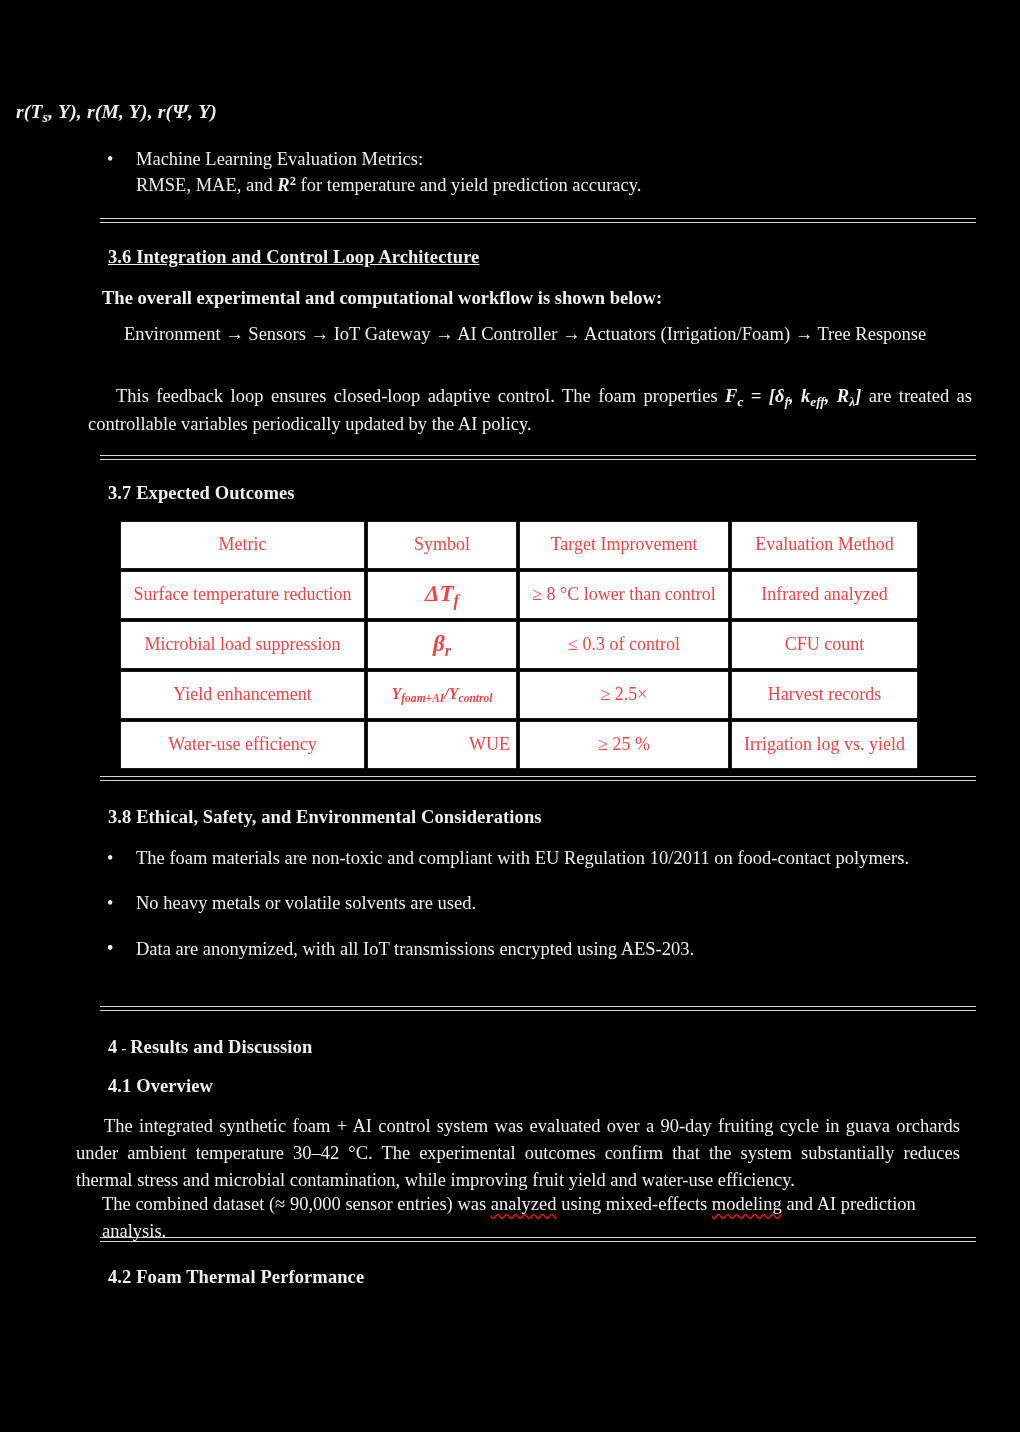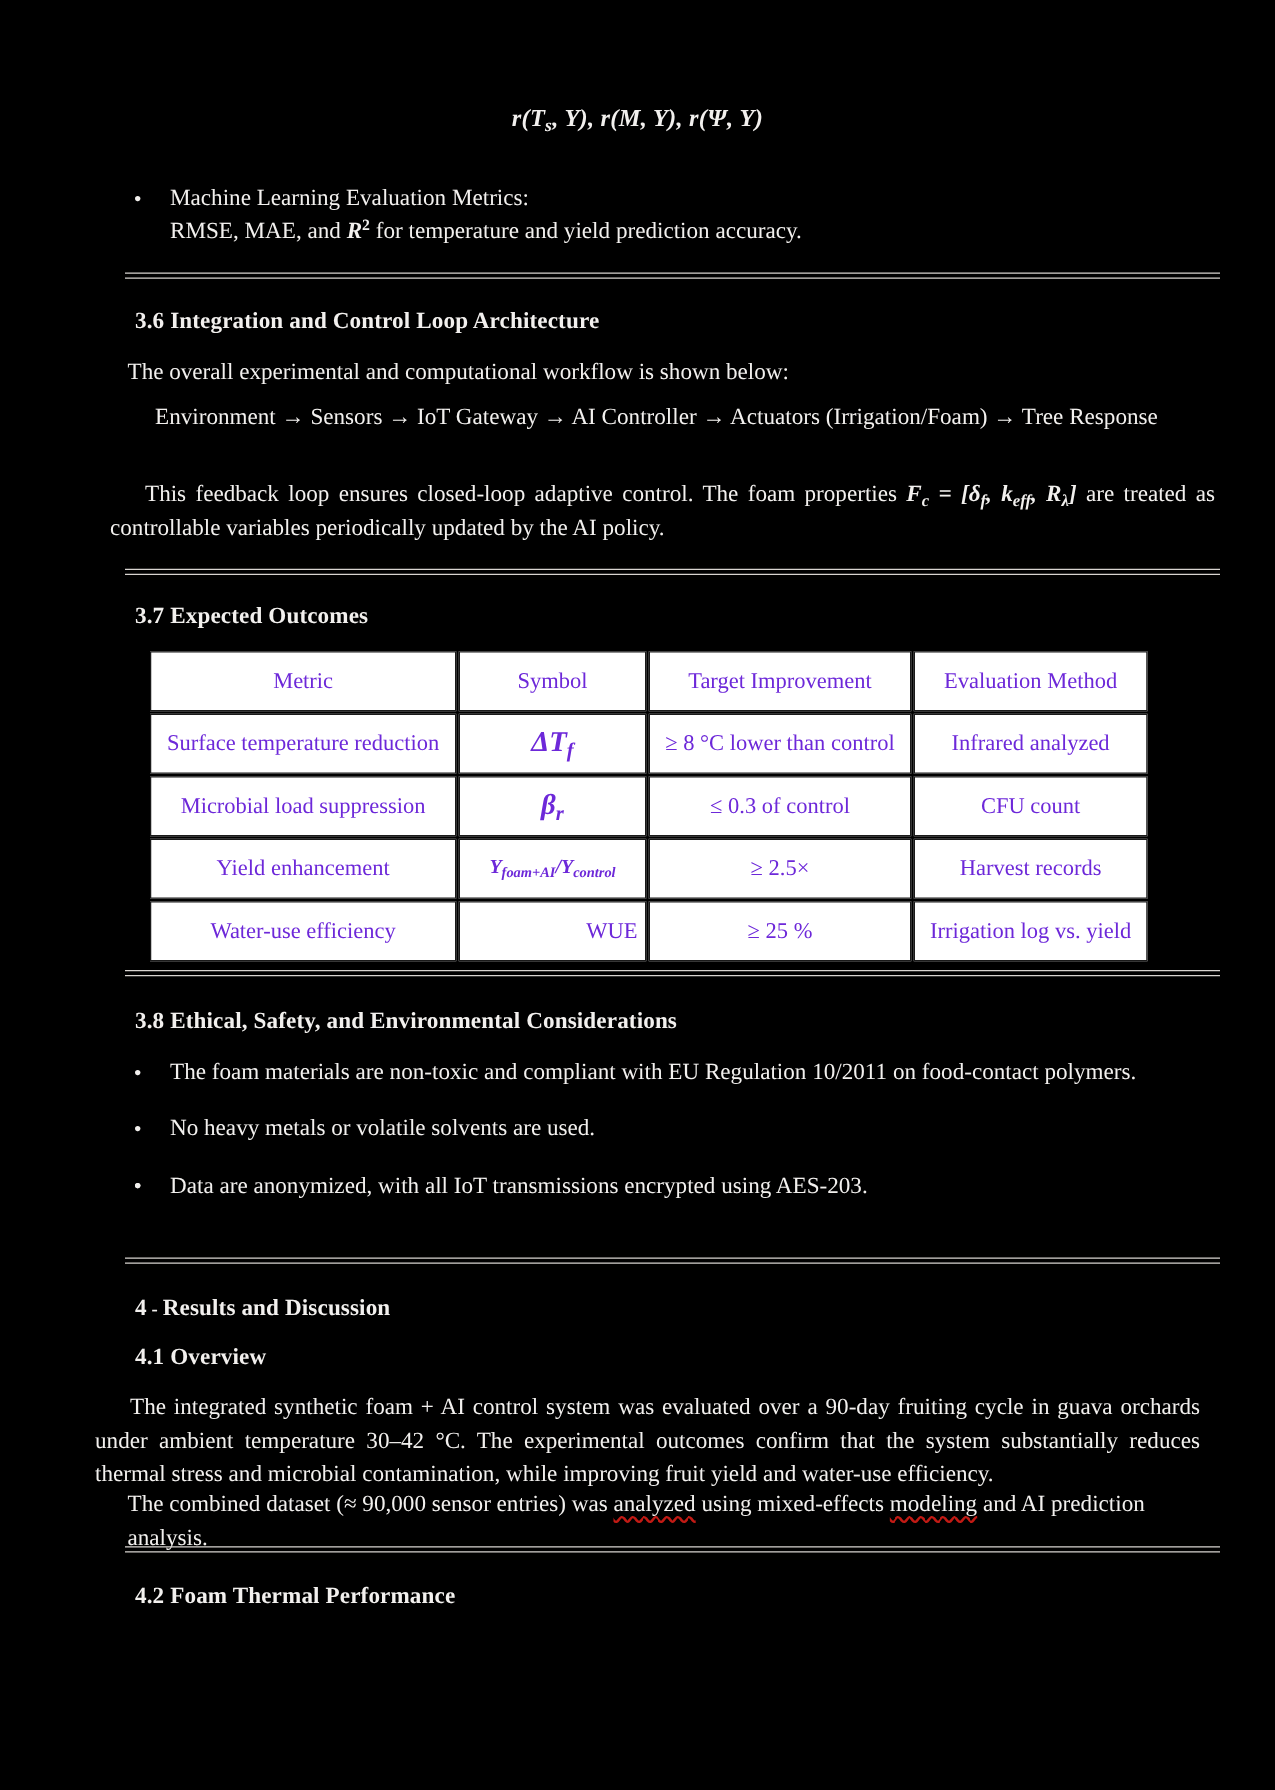--- a/index.html
+++ b/index.html
@@ -16,26 +16,25 @@
   }
   .page {
     position: relative;
     width: 1020px;
     height: 1432px;
     padding: 0;
   }
 
   
   .formula-center {
-    text-align: center;
     font-weight: bold;
     font-style: italic;
     font-size: 19.5px;
     letter-spacing: 0.2px;
-    margin: 0;
+    margin: 16px;
     position: absolute;
     left: 0; right: 0;
     top: 85px;
   }
   .sub { font-size: 0.72em; vertical-align: -0.28em; font-style: italic; }
   .sup { font-size: 0.68em; vertical-align: 0.5em; }
 
   .bullet-list {
     position: absolute;
     margin: 0;
@@ -105,21 +104,21 @@
     width: 792px;
   }
   table.outcomes {
     border-collapse: separate;
     border-spacing: 2px 2px;
     width: 792px;
     table-layout: fixed;
   }
   table.outcomes td, table.outcomes th {
     background: #ffffff;
-    color: #6d28d9;
+    color: #ef4444;
     border: 1.6px solid #1a1a1a;
     font-weight: normal;
     font-size: 18px;
     text-align: center;
     vertical-align: middle;
     height: 48px;
     padding: 4px 6px;
     line-height: 1.2;
     font-family: "Liberation Serif", "DejaVu Serif", serif;
   }
@@ -151,23 +150,23 @@
   <ul class="bullet-list" style="left:88px; top:146px; width:820px;">
     <li>
       <span class="dot">•</span>
       <span>Machine Learning Evaluation Metrics:</span><br>
       <span>RMSE, MAE, and </span><span style="font-weight:bold;font-style:italic;">R</span><span class="sup" style="font-weight:bold;">2</span><span> for temperature and yield prediction accuracy.</span>
     </li>
   </ul>
 
   <div class="hr-double" style="top:218px;"></div>
 
-  <h3 class="h-sec" style="left:108px; top:247px;">3.6 Integration and Control Loop Architecture</h3>
-
-  <p class="para" style="left:102px; top:285px; width:800px;">The overall experimental and computational workflow is shown below:</p>
+  <h3 class="h-sec" style="left:108px; top:247px;text-decoration:underline;">3.6 Integration and Control Loop Architecture</h3>
+
+  <p class="para" style="left:102px; top:285px; width:800px;font-weight:bold;">The overall experimental and computational workflow is shown below:</p>
 
   <p class="flow-line" style="top:324px;">Environment → Sensors → IoT Gateway → AI Controller → Actuators (Irrigation/Foam) → Tree Response</p>
 
   <p class="para" style="left:76px; top:383px; width:884px; text-align:justify;margin-left:12px;">
     <span style="display:inline-block;width:28px;"></span><span>This feedback loop ensures closed-loop adaptive control. The foam properties </span><span style="font-weight:bold;font-style:italic;">F<span class="sub">c</span> = [δ<span class="sub">f</span>, k<span class="sub">eff</span>, R<span class="sub">λ</span>]</span><span> are treated as controllable variables periodically updated by the AI policy.</span>
   </p>
 
   <div class="hr-double" style="top:455px;"></div>
 
   <h3 class="h-sec" style="left:108px; top:483px;">3.7 Expected Outcomes</h3>

